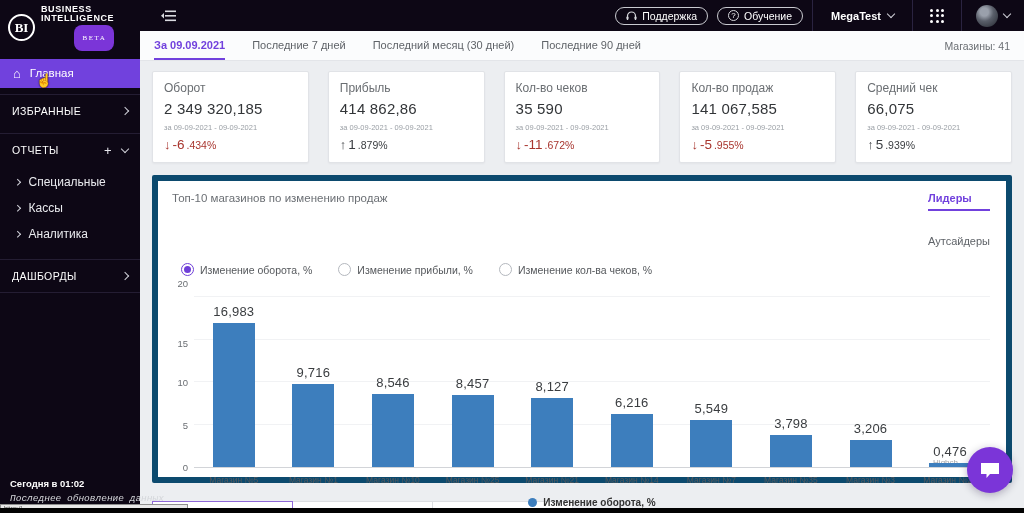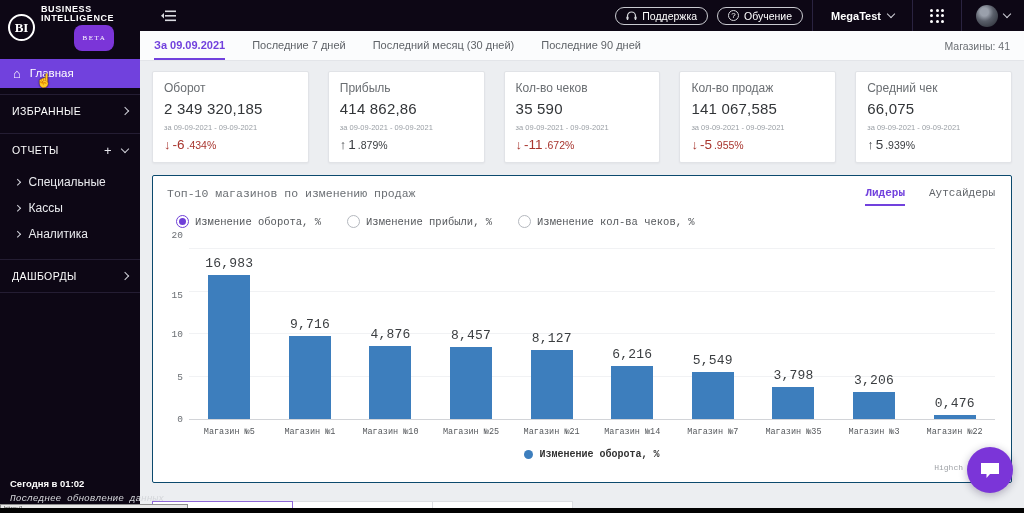--- a/index.html
+++ b/index.html
@@ -57,24 +57,24 @@
   .kpi-title { font-size:12px; color:#6a6e72; }
   .kpi-value { font-size:15px; color:#323538; margin-top:5px; letter-spacing:.2px; }
   .kpi-period { font-size:7.5px; color:#9ba0a6; margin-top:6px; }
   .kpi-delta { margin-top:5px; display:flex; align-items:baseline; gap:2px; }
   .kpi-delta .arr { font-size:13px; }
   .delta-main { font-size:13.5px; }
   .delta-frac { font-size:10.5px; }
   .delta-down { color:#a8352e; }
   .delta-up { color:#3a3d41; }
 
-  .chart-panel { margin:0 12px; background:#fff; border:1px solid #0c4a6e; border-radius:2px; height:308px; position:relative;font-family:Liberation Mono, monospace; }
+  .chart-panel { margin:0 12px; background:#fff; border:6px solid #0c4a6e; border-radius:2px; height:308px; position:relative; }
   .panel-header { display:flex; align-items:flex-start; padding:11px 16px 0 14px; }
   .panel-title { font-size:11.5px; color:#6b6f74; }
-  .panel-tabs { margin-left:auto; display:flex; gap:24px; }
+  .panel-tabs { margin-left:auto; display:flex; gap:24px;flex-direction:column; }
   .panel-tab { font-size:11px; color:#5f6368; padding-bottom:5px; border-bottom:2px solid transparent; cursor:pointer; }
   .panel-tab.active { color:#7141dd; font-weight:bold; border-bottom-color:#7141dd; }
   .radio-row { display:flex; gap:26px; padding:9px 14px 0 23px; align-items:center; }
   .radio-opt { display:flex; align-items:center; gap:6px; font-size:10.5px; color:#55585c; cursor:pointer; }
   .radio-circle { width:13px; height:13px; border:1px solid #b4b8be; border-radius:50%; position:relative; }
   .radio-circle.checked { border:1.6px solid #6f3fd8; }
   .radio-circle.checked::after { content:""; position:absolute; inset:2px; background:#6f3fd8; border-radius:50%; }
 
   .chart-area { position:relative; margin:22px 16px 0 36px; }
   .plot { position:relative; height:170px; border-bottom:1px solid #d2d4d8; display:flex; align-items:flex-end; }
@@ -303,21 +303,21 @@
           <div class="ytick" style="bottom: 184px;">20</div>
           <div class="bar-col">
             <div class="bar-value">16,983</div>
             <div class="bar" style="height: 144.356px; background: rgb(61, 126, 189);"></div>
           </div>
           <div class="bar-col">
             <div class="bar-value">9,716</div>
             <div class="bar" style="height: 82.586px; background: rgb(61, 126, 189);"></div>
           </div>
           <div class="bar-col">
-            <div class="bar-value">4,876</div>
+            <div class="bar-value">8,546</div>
             <div class="bar" style="height: 72.641px; background: rgb(61, 126, 189);"></div>
           </div>
           <div class="bar-col">
             <div class="bar-value">8,457</div>
             <div class="bar" style="height: 71.8845px; background: rgb(61, 126, 189);"></div>
           </div>
           <div class="bar-col">
             <div class="bar-value">8,127</div>
             <div class="bar" style="height: 69.0795px; background: rgb(61, 126, 189);"></div>
           </div>

